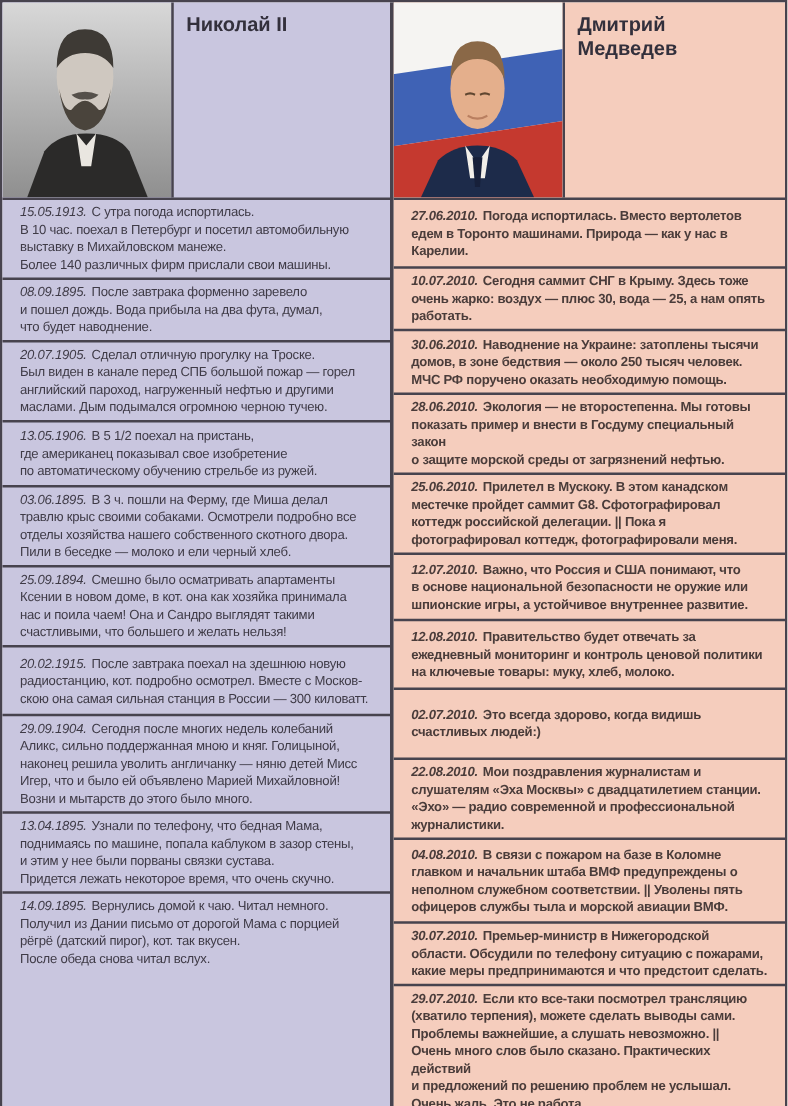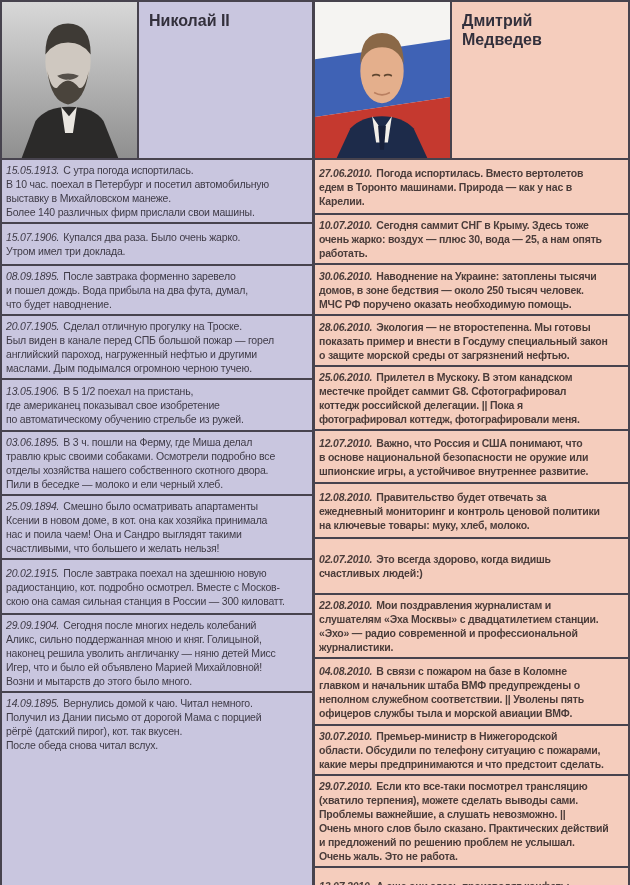--- a/index.html
+++ b/index.html
@@ -7,21 +7,21 @@
   .board{width:630px;box-sizing:border-box;border:2px solid #47434e;display:flex;background:#fff;}
   .col{display:flex;flex-direction:column;}
   .col-left{width:310px;background:#c9c6df;}
   .divider{width:3px;background:#47434e;flex:0 0 3px;}
   .col-right{width:313px;background:#f5cdbd;}
   .header{height:158px;box-sizing:border-box;border-bottom:2px solid #47434e;display:flex;align-items:stretch;}
   .photo{width:137px;flex:0 0 137px;border-right:2px solid #47434e;box-sizing:border-box;overflow:hidden;}
   .photo svg{display:block;width:100%;height:100%;}
   .name{padding:9px 8px 0 10px;font-weight:bold;font-size:16px;line-height:19px;color:#33303c;}
   .name.wrap{max-width:110px;}
-  .cell{box-sizing:border-box;border-bottom:2px solid #47434e;padding:3px 4px;display:flex;flex-direction:column;justify-content:center;}
+  .cell{box-sizing:border-box;border-bottom:2px solid #47434e;padding:3px 14px;display:flex;flex-direction:column;justify-content:center;}
   .cell:last-child{border-bottom:none;}
   .cell p{margin:0;font-size:10.5px;line-height:14px;letter-spacing:-0.2px;white-space:pre-line;}
   .col-right .cell p{color:#4a3c3a;font-weight:bold;}
   .date{font-style:italic;margin-right:4px;}
 </style>
 </head>
 <body>
 
 <div class="board">
 
@@ -46,24 +46,20 @@
       </div>
       <div class="name">Николай II</div>
     </div>
 
     <div class="cell" style="min-height:61px">
         <p><i class="date">15.05.1913.</i><span>С утра погода испортилась.
 В 10 час. поехал в Петербург и посетил автомобильную
 выставку в Михайловском манеже.
 Более 140 различных фирм прислали свои машины.</span></p>
       </div>
-    <div class="cell" style="min-height:42px">
-        <p><i class="date">15.07.1906.</i><span>Купался два раза. Было очень жарко.
-Утром имел три доклада.</span></p>
-      </div>
     <div class="cell" style="min-height:50px">
         <p><i class="date">08.09.1895.</i><span>После завтрака форменно заревело
 и пошел дождь. Вода прибыла на два фута, думал,
 что будет наводнение.</span></p>
       </div>
     <div class="cell" style="min-height:57px">
         <p><i class="date">20.07.1905.</i><span>Сделал отличную прогулку на Троске.
 Был виден в канале перед СПБ большой пожар — горел
 английский пароход, нагруженный нефтью и другими
 маслами. Дым подымался огромною черною тучею.</span></p>
@@ -89,20 +85,26 @@
         <p><i class="date">20.02.1915.</i><span>После завтрака поехал на здешнюю новую
 радиостанцию, кот. подробно осмотрел. Вместе с Москов-
 скою она самая сильная станция в России — 300 киловатт.</span></p>
       </div>
     <div class="cell" style="min-height:75px">
         <p><i class="date">29.09.1904.</i><span>Сегодня после многих недель колебаний
 Аликс, сильно поддержанная мною и княг. Голицыной,
 наконец решила уволить англичанку — няню детей Мисс
 Игер, что и было ей объявлено Марией Михайловной!
 Возни и мытарств до этого было много.</span></p>
+      </div>
+    <div class="cell" style="min-height:56px">
+        <p><i class="date">13.04.1895.</i><span>Узнали по телефону, что бедная Мама,
+поднимаясь по машине, попала каблуком в зазор стены,
+и этим у нее были порваны связки сустава.
+Придется лежать некоторое время, что очень скучно.</span></p>
       </div>
     <div class="cell" style="min-height:55px">
         <p><i class="date">14.09.1895.</i><span>Вернулись домой к чаю. Читал немного.
 Получил из Дании письмо от дорогой Мама с порцией
 рёгрё (датский пирог), кот. так вкусен.
 После обеда снова читал вслух.</span></p>
       </div>
   </div>
 
   <div class="divider"></div>

